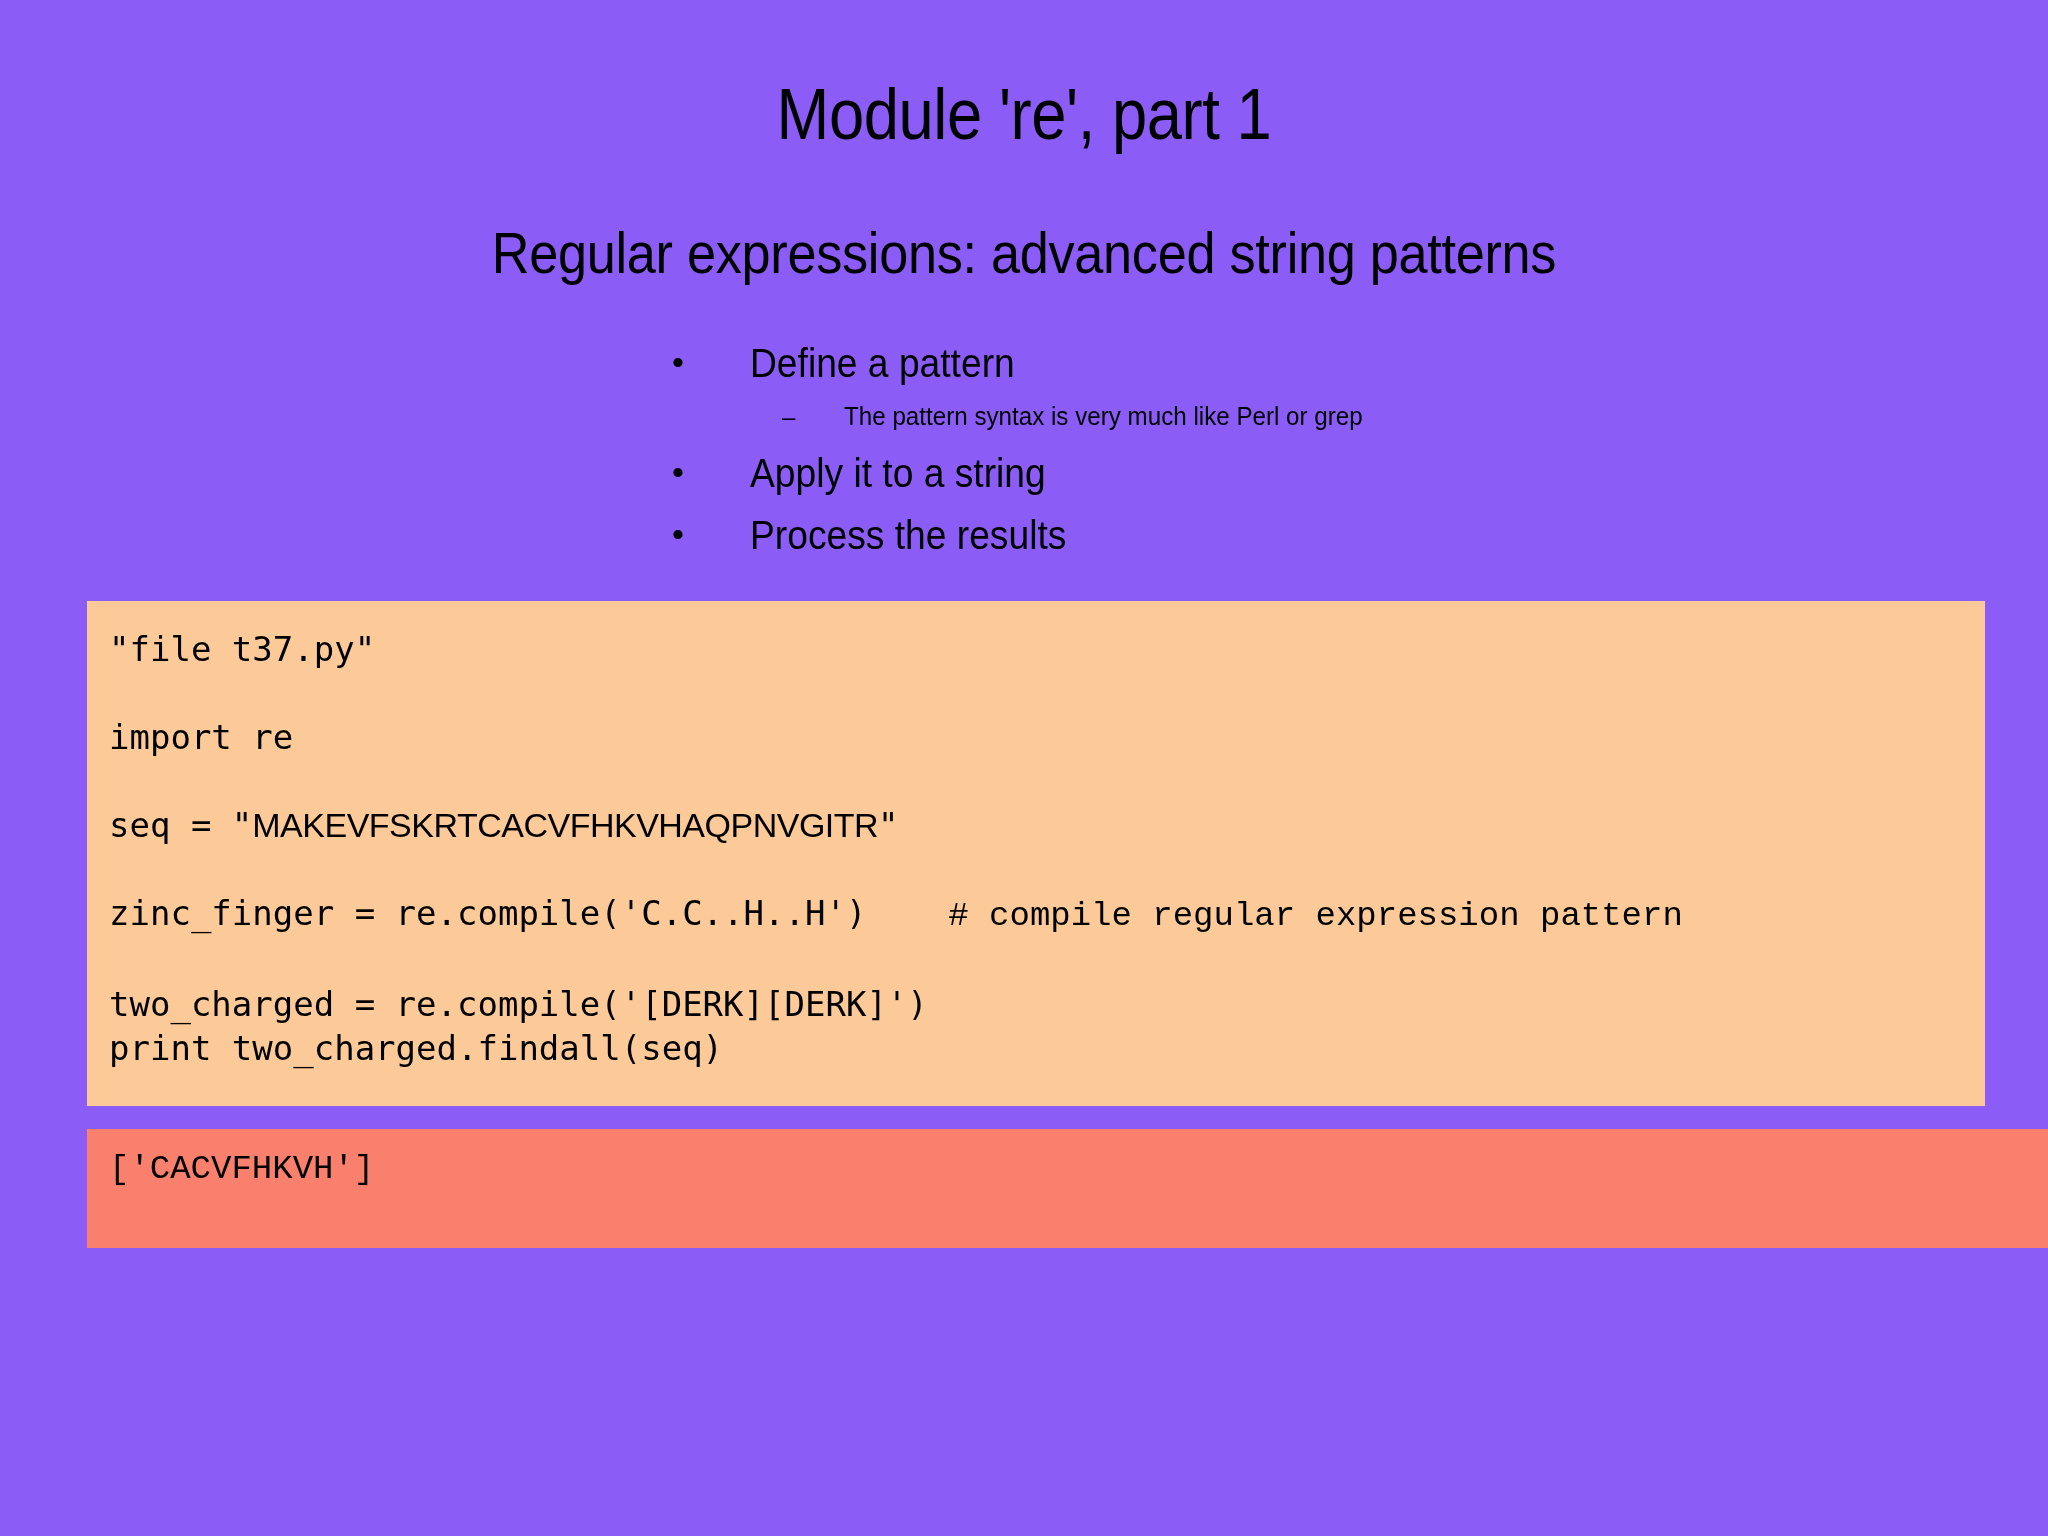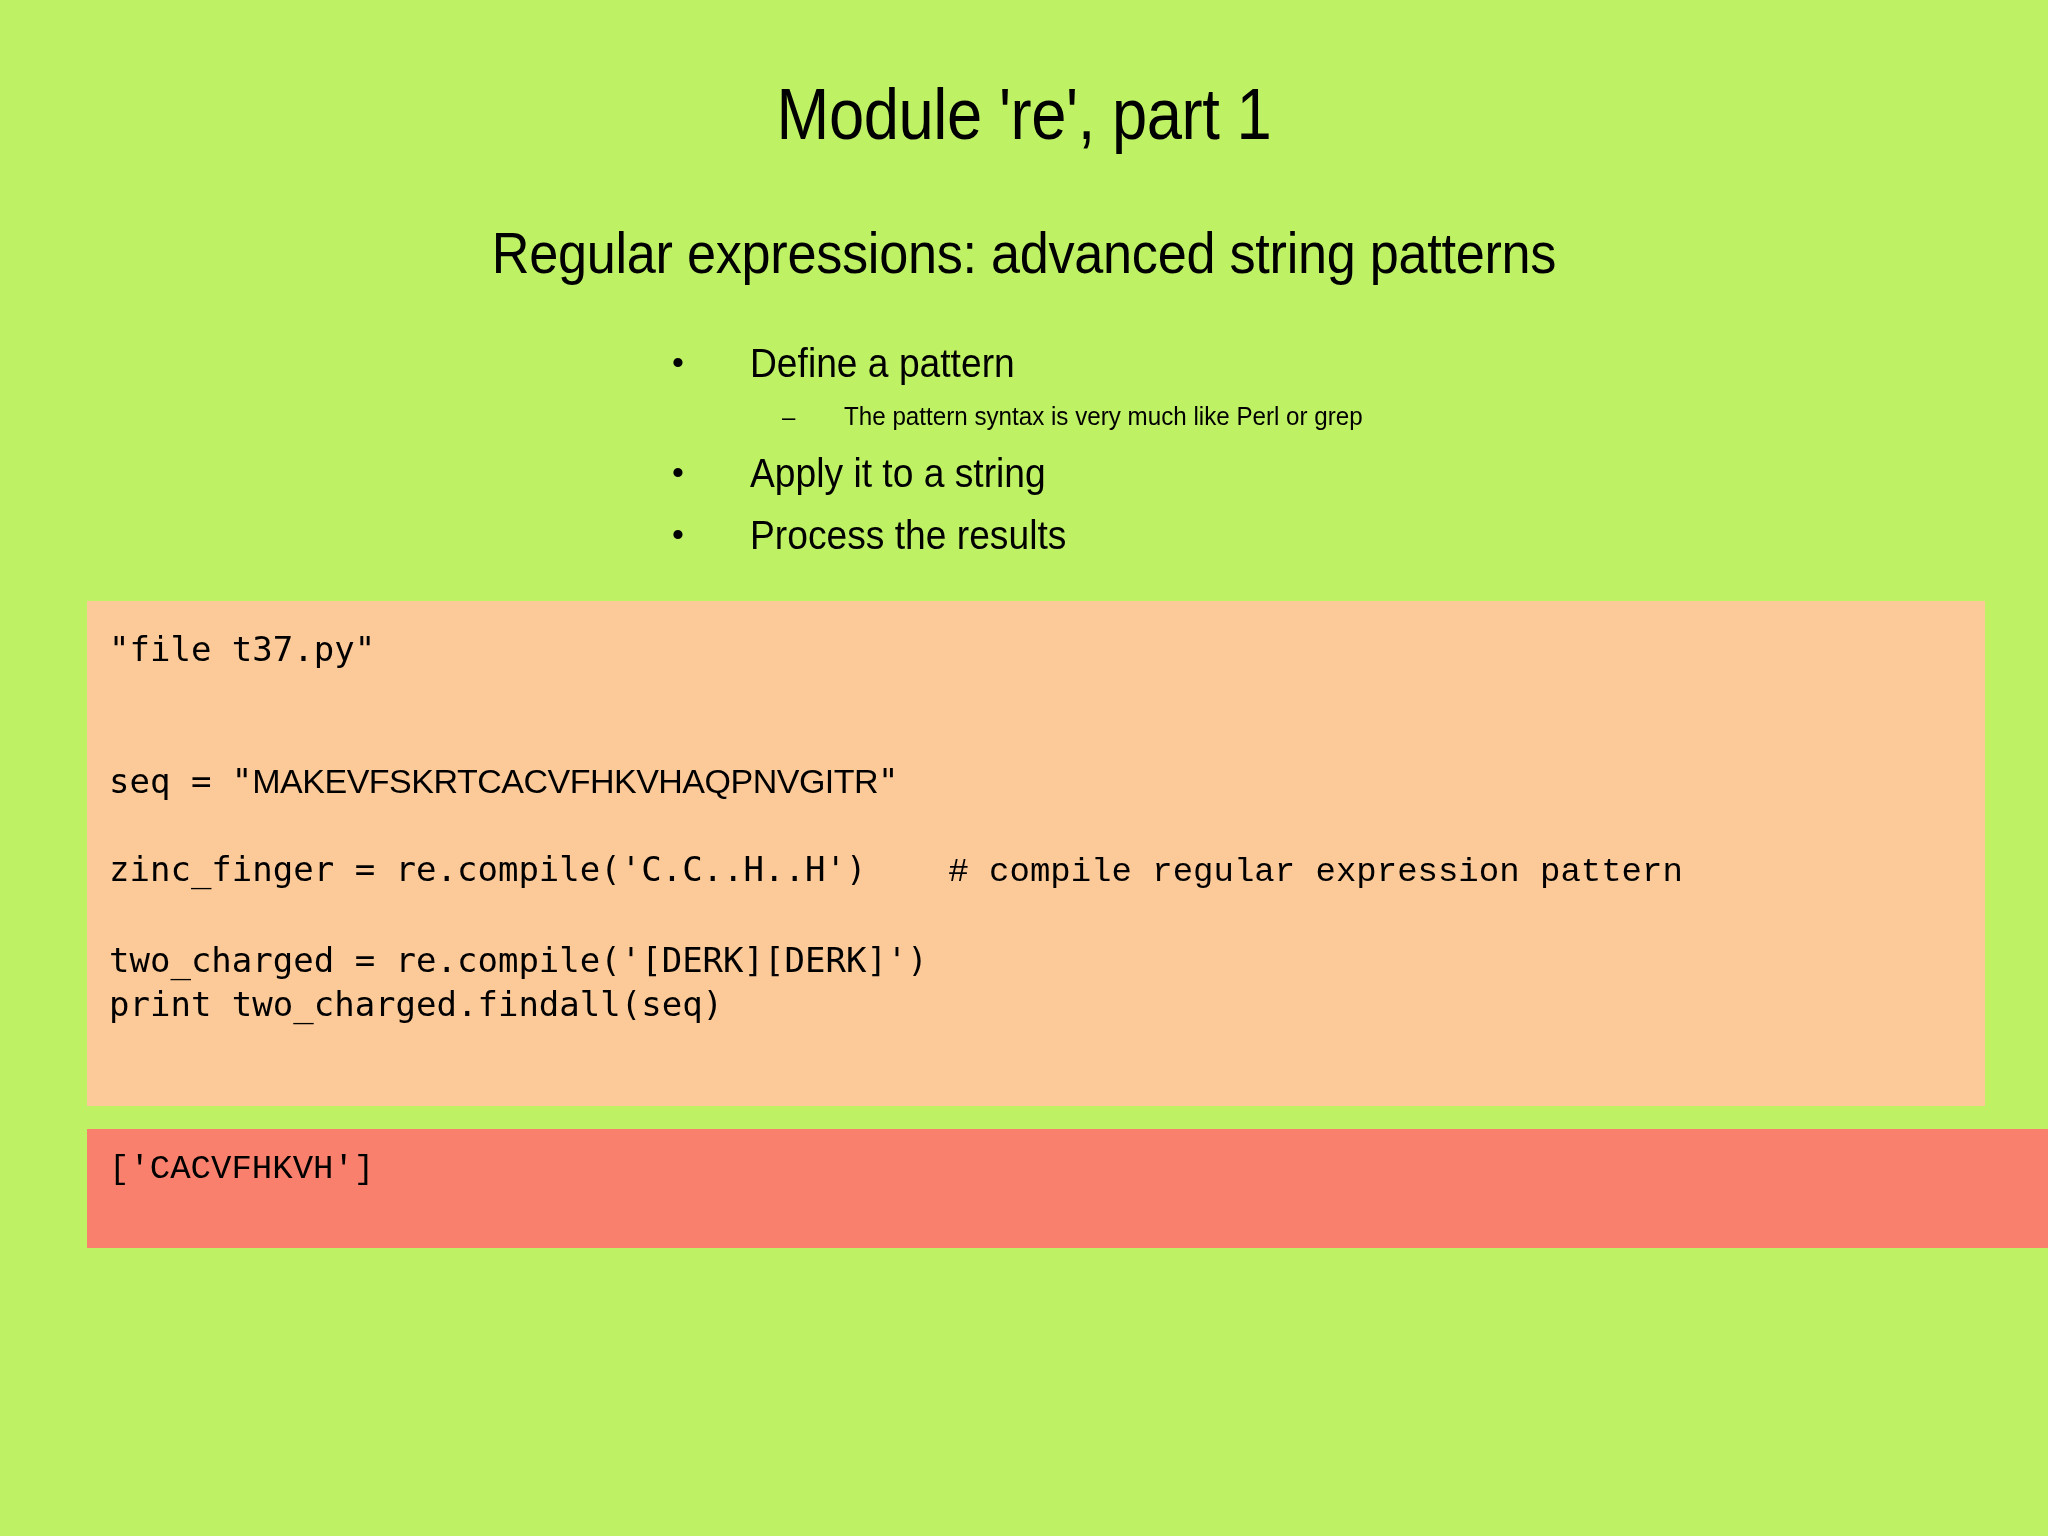--- a/index.html
+++ b/index.html
@@ -12,21 +12,21 @@
     height: 1536px;
     font-family: "Liberation Sans", sans-serif;
     color: #000000;
     overflow: hidden;
     position: relative;
   }
 
   .slide {
     position: absolute;
     inset: 0;
-    background: #bef264;
+    background: #8b5cf6;
   }
 
   
   .title {
     position: absolute;
     top: 78px;
     left: 0;
     width: 2048px;
     text-align: center;
     font-size: 72px;
@@ -173,20 +173,21 @@
     <div class="bullet-row lvl1">
       <span class="bullet-mark">•</span>
       <span class="bullet-text">Process the results</span>
     </div>
 
   </div>
 
   <div class="code-block" style="background: rgb(252, 202, 153);">
     <div class="code-line">"file t37.py"</div>
     <div class="code-line spacer"></div>
+    <div class="code-line">import re</div>
     <div class="code-line spacer"></div>
     <div class="code-line"><span>seq = "</span><span class="serif-seq">MAKEVFSKRTCACVFHKVHAQPNVGITR</span><span>"</span></div>
     <div class="code-line spacer"></div>
     <div class="code-line"><span>zinc_finger = re.compile('C.C..H..H')</span><span>    </span><span class="comment"># compile regular expression pattern</span></div>
     <div class="code-line spacer"></div>
     <div class="code-line">two_charged = re.compile('[DERK][DERK]')</div>
     <div class="code-line">print two_charged.findall(seq)</div>
   </div>
 
   <div class="output-block" style="background: rgb(249, 128, 108);">

